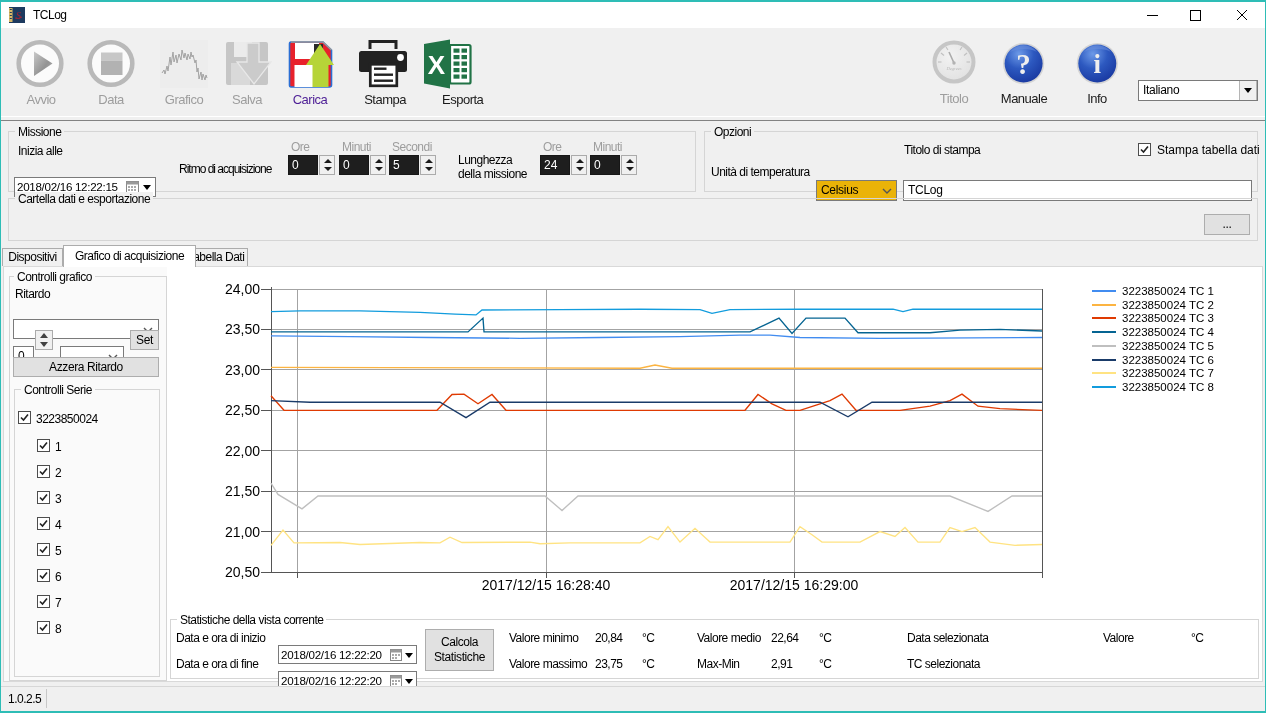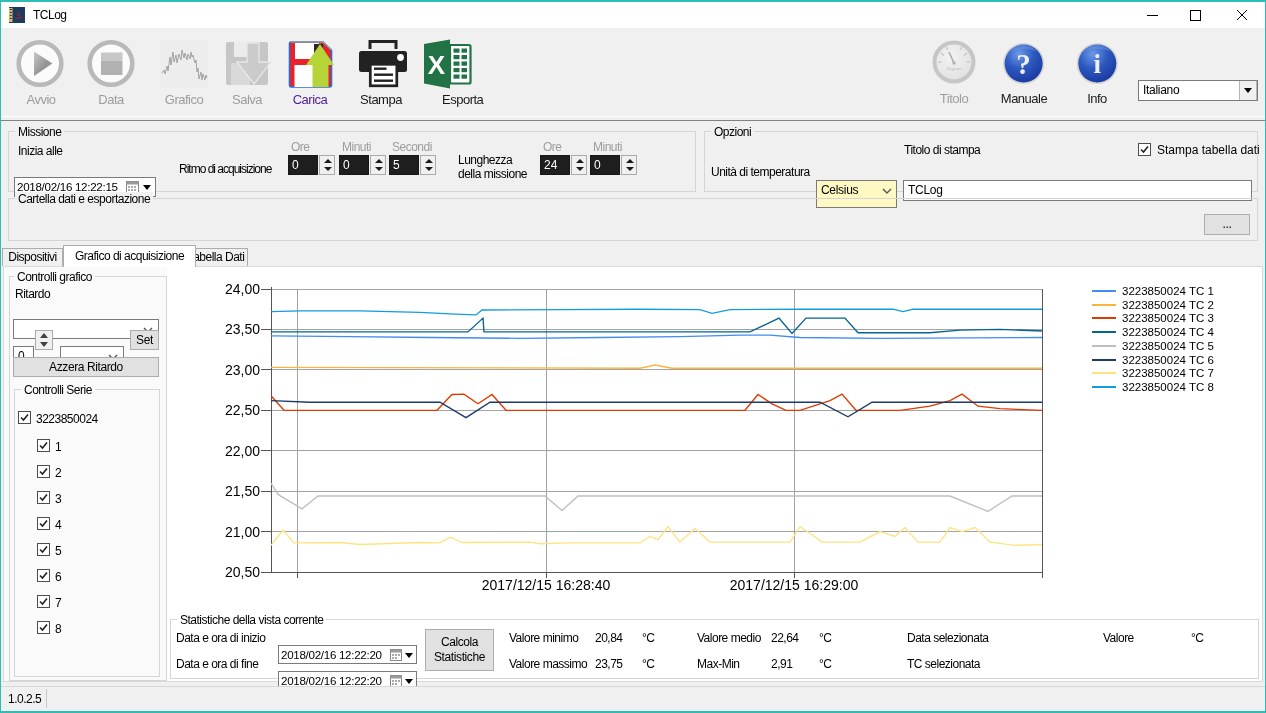--- a/index.html
+++ b/index.html
@@ -135,21 +135,21 @@
   <circle cx="1097.3" cy="63.5" r="20.6" fill="#d4d4d4"></circle>
   <circle cx="1097.3" cy="63.5" r="19" fill="url(#blue)"></circle>
   <path d="M1084 52 A17 17 0 0 1 1111 52 A20 11 0 0 0 1084 52" fill="#6b90dc" opacity="0.55"></path>
   <text x="1097.3" y="73" font-size="27" font-weight="bold" fill="#eee" text-anchor="middle" font-family="Liberation Serif">i</text>
 </svg>
 <span class="txt dis" style="left:21px;top:92px;width:40px;text-align:center;font-size:13px">Avvio</span>
 <span class="txt dis" style="left:91px;top:92px;width:40px;text-align:center;font-size:13px">Data</span>
 <span class="txt dis" style="left:160px;top:92px;width:48px;text-align:center;font-size:13px">Grafico</span>
 <span class="txt dis" style="left:227px;top:92px;width:40px;text-align:center;font-size:13px">Salva</span>
 <span class="txt" style="left:290px;top:92px;width:40px;text-align:center;font-size:13px;color:#4c1d95">Carica</span>
-<span class="txt" style="left:356px;top:92px;width:50px;text-align:center;font-size:13px;color:#1a1a1a">Stampa</span>
+<span class="txt" style="left:356px;top:92px;width:50px;text-align:right;font-size:13px;color:#1a1a1a">Stampa</span>
 <span class="txt" style="left:442px;top:92px;width:48px;font-size:13px;color:#1a1a1a">Esporta</span>
 <span class="txt dis" style="left:932px;top:91px;width:44px;text-align:center;font-size:13px">Titolo</span>
 <span class="txt" style="left:998px;top:91px;width:52px;text-align:center;font-size:13px;color:#1a1a1a">Manuale</span>
 <span class="txt" style="left:1083px;top:91px;width:28px;text-align:center;font-size:13px;color:#1a1a1a">Info</span>
 <div class="input" style="left:1138px;top:64px;width:120px;height:21px;line-height:19px">Italiano
   <svg class="abs" style="right:0;top:-1px" width="18" height="21">
       <rect x="0" y="0" width="18" height="21" fill="#f0f0f0" stroke="#7a7a7a" stroke-width="1"></rect>
       <polygon points="5,8 13,8 9,13" fill="#000"></polygon>
     </svg>
 </div>
@@ -185,21 +185,21 @@
 <div class="grp" style="left:704px;top:131px;width:554px;height:61px">
   <span class="glab">Opzioni</span>
   <span class="txt" style="left:6px;top:33px">Unità di temperatura</span>
   <span class="txt" style="left:199px;top:11px">Titolo di stampa</span>
   <div class="input" style="left:198px;top:32px;width:349px;height:21px;line-height:19px">TCLog</div>
   <div class="cb" style="left:433px;top:11px"><svg width="11" height="11">
         <path d="M2 5.5 L4.5 8 L9 2.5" stroke="#222" stroke-width="1.6" fill="none"></path>
       </svg></div>
   <span class="txt" style="left:452px;top:11px;letter-spacing:0">Stampa tabella dati</span>
 
-  <div class="input" style="left:111px;top:32px;width:81px;height:28px;line-height:19px;background:#fef9c3">Celsius
+  <div class="input" style="left:111px;top:32px;width:81px;height:21px;line-height:19px;background:#eab308">Celsius
     <svg class="abs" style="right:1px;top:2px" width="16" height="16">
         <path d="M4 6 L8 10 L12 6" stroke="#555" stroke-width="1.4" fill="none"></path>
       </svg>
   </div>
 </div>
 
 <div class="spin" style="left:288px;top:155px">
     <span class="val">0</span>
     <span class="sbtns"></span>
   </div>

